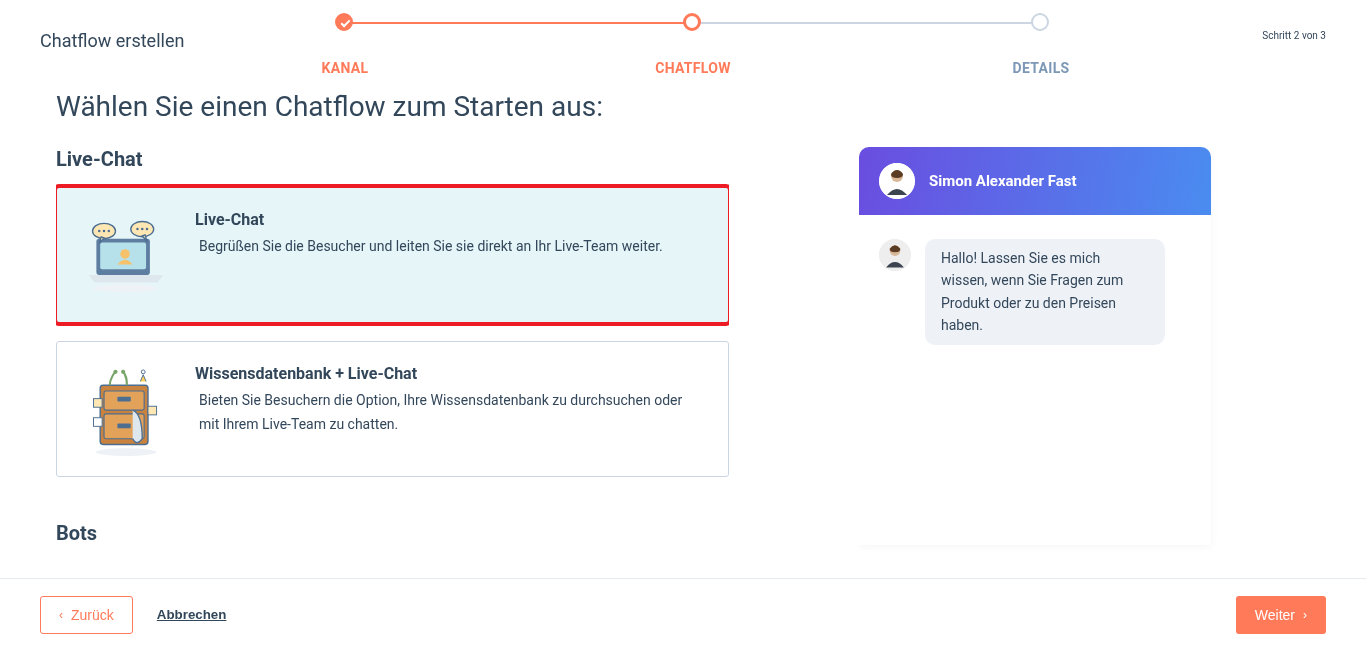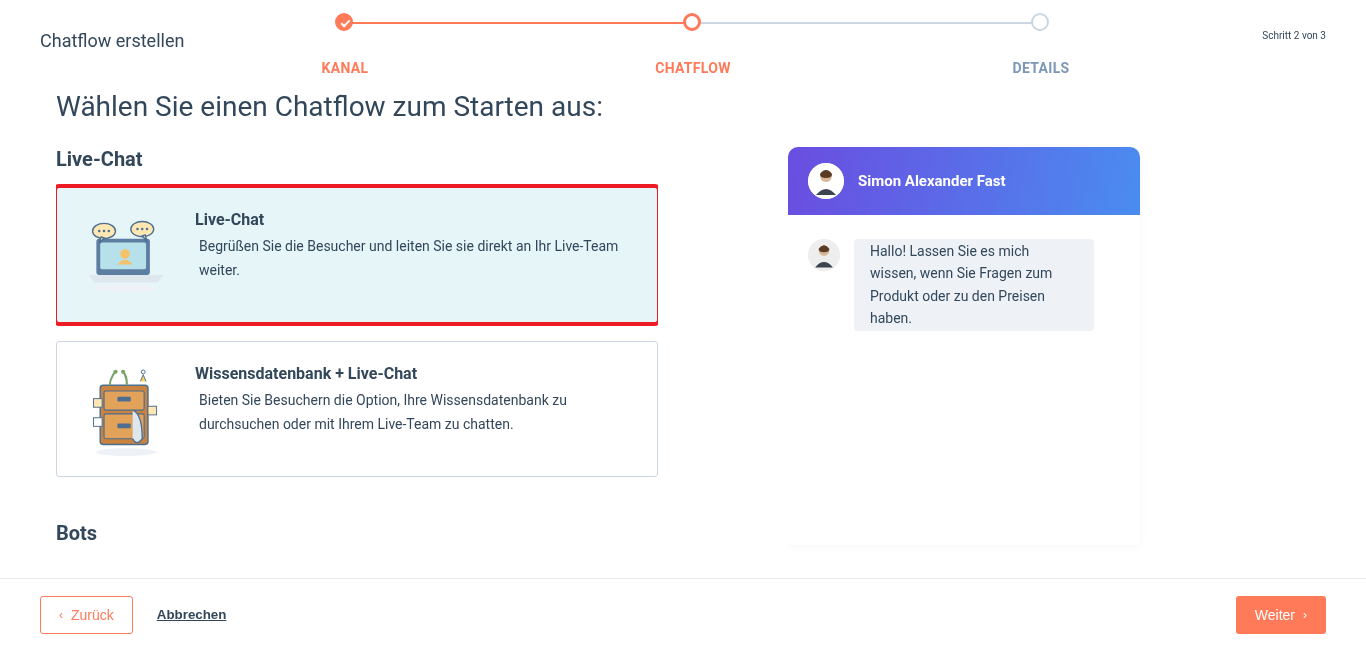--- a/index.html
+++ b/index.html
@@ -61,21 +61,21 @@
   h1.page-title {
     font-size: 28px; font-weight: 400; color: #33475b;
     margin: 20px 0 24px 0;
   }
   .columns {
     display: flex; gap: 130px; align-items: flex-start;
   }
 
   
   .options-wrap {
-    width: 602px; height: 404px; position: relative;
+    width: 673px; height: 404px; position: relative;
     overflow-y: scroll;
   }
   .section-heading {
     font-size: 20px; font-weight: 700; color: #33475b;
     margin: 0 0 16px 0;
   }
   .option-card {
     border: 1px solid #cbd6e2; border-radius: 3px;
     padding: 22px 26px; display: flex; gap: 26px;
     margin-bottom: 18px; cursor: pointer;
@@ -114,21 +114,21 @@
   .avatar-lg svg, .avatar-sm svg { display:block; }
   .chat-name { font-size: 15px; font-weight: 700; }
   .chat-body { background:#fff; padding: 24px 20px 120px 20px; min-height: 330px; }
   .msg-row { display:flex; gap: 14px; align-items:flex-start; }
   .avatar-sm {
     width: 32px; height: 32px; border-radius:50%; background:#eee;
     display:flex; align-items:center; justify-content:center; overflow:hidden;
     flex:0 0 32px;
   }
   .bubble {
-    background:#eef2f7; border-radius: 4px; padding: 1px 16px;
+    background:#eef2f7; border-radius: 10px; padding: 8px 16px;
     font-size: 14px; line-height: 1.6; color:#33475b; max-width: 240px;
   }
 
   
   .footer {
     position: absolute; left:0; right:0; bottom:0; height: 72px;
     border-top: 1px solid #e5eaef; background:#fff;
     display:flex; align-items:center; padding: 0 40px; gap: 24px;
   }
   .btn {

